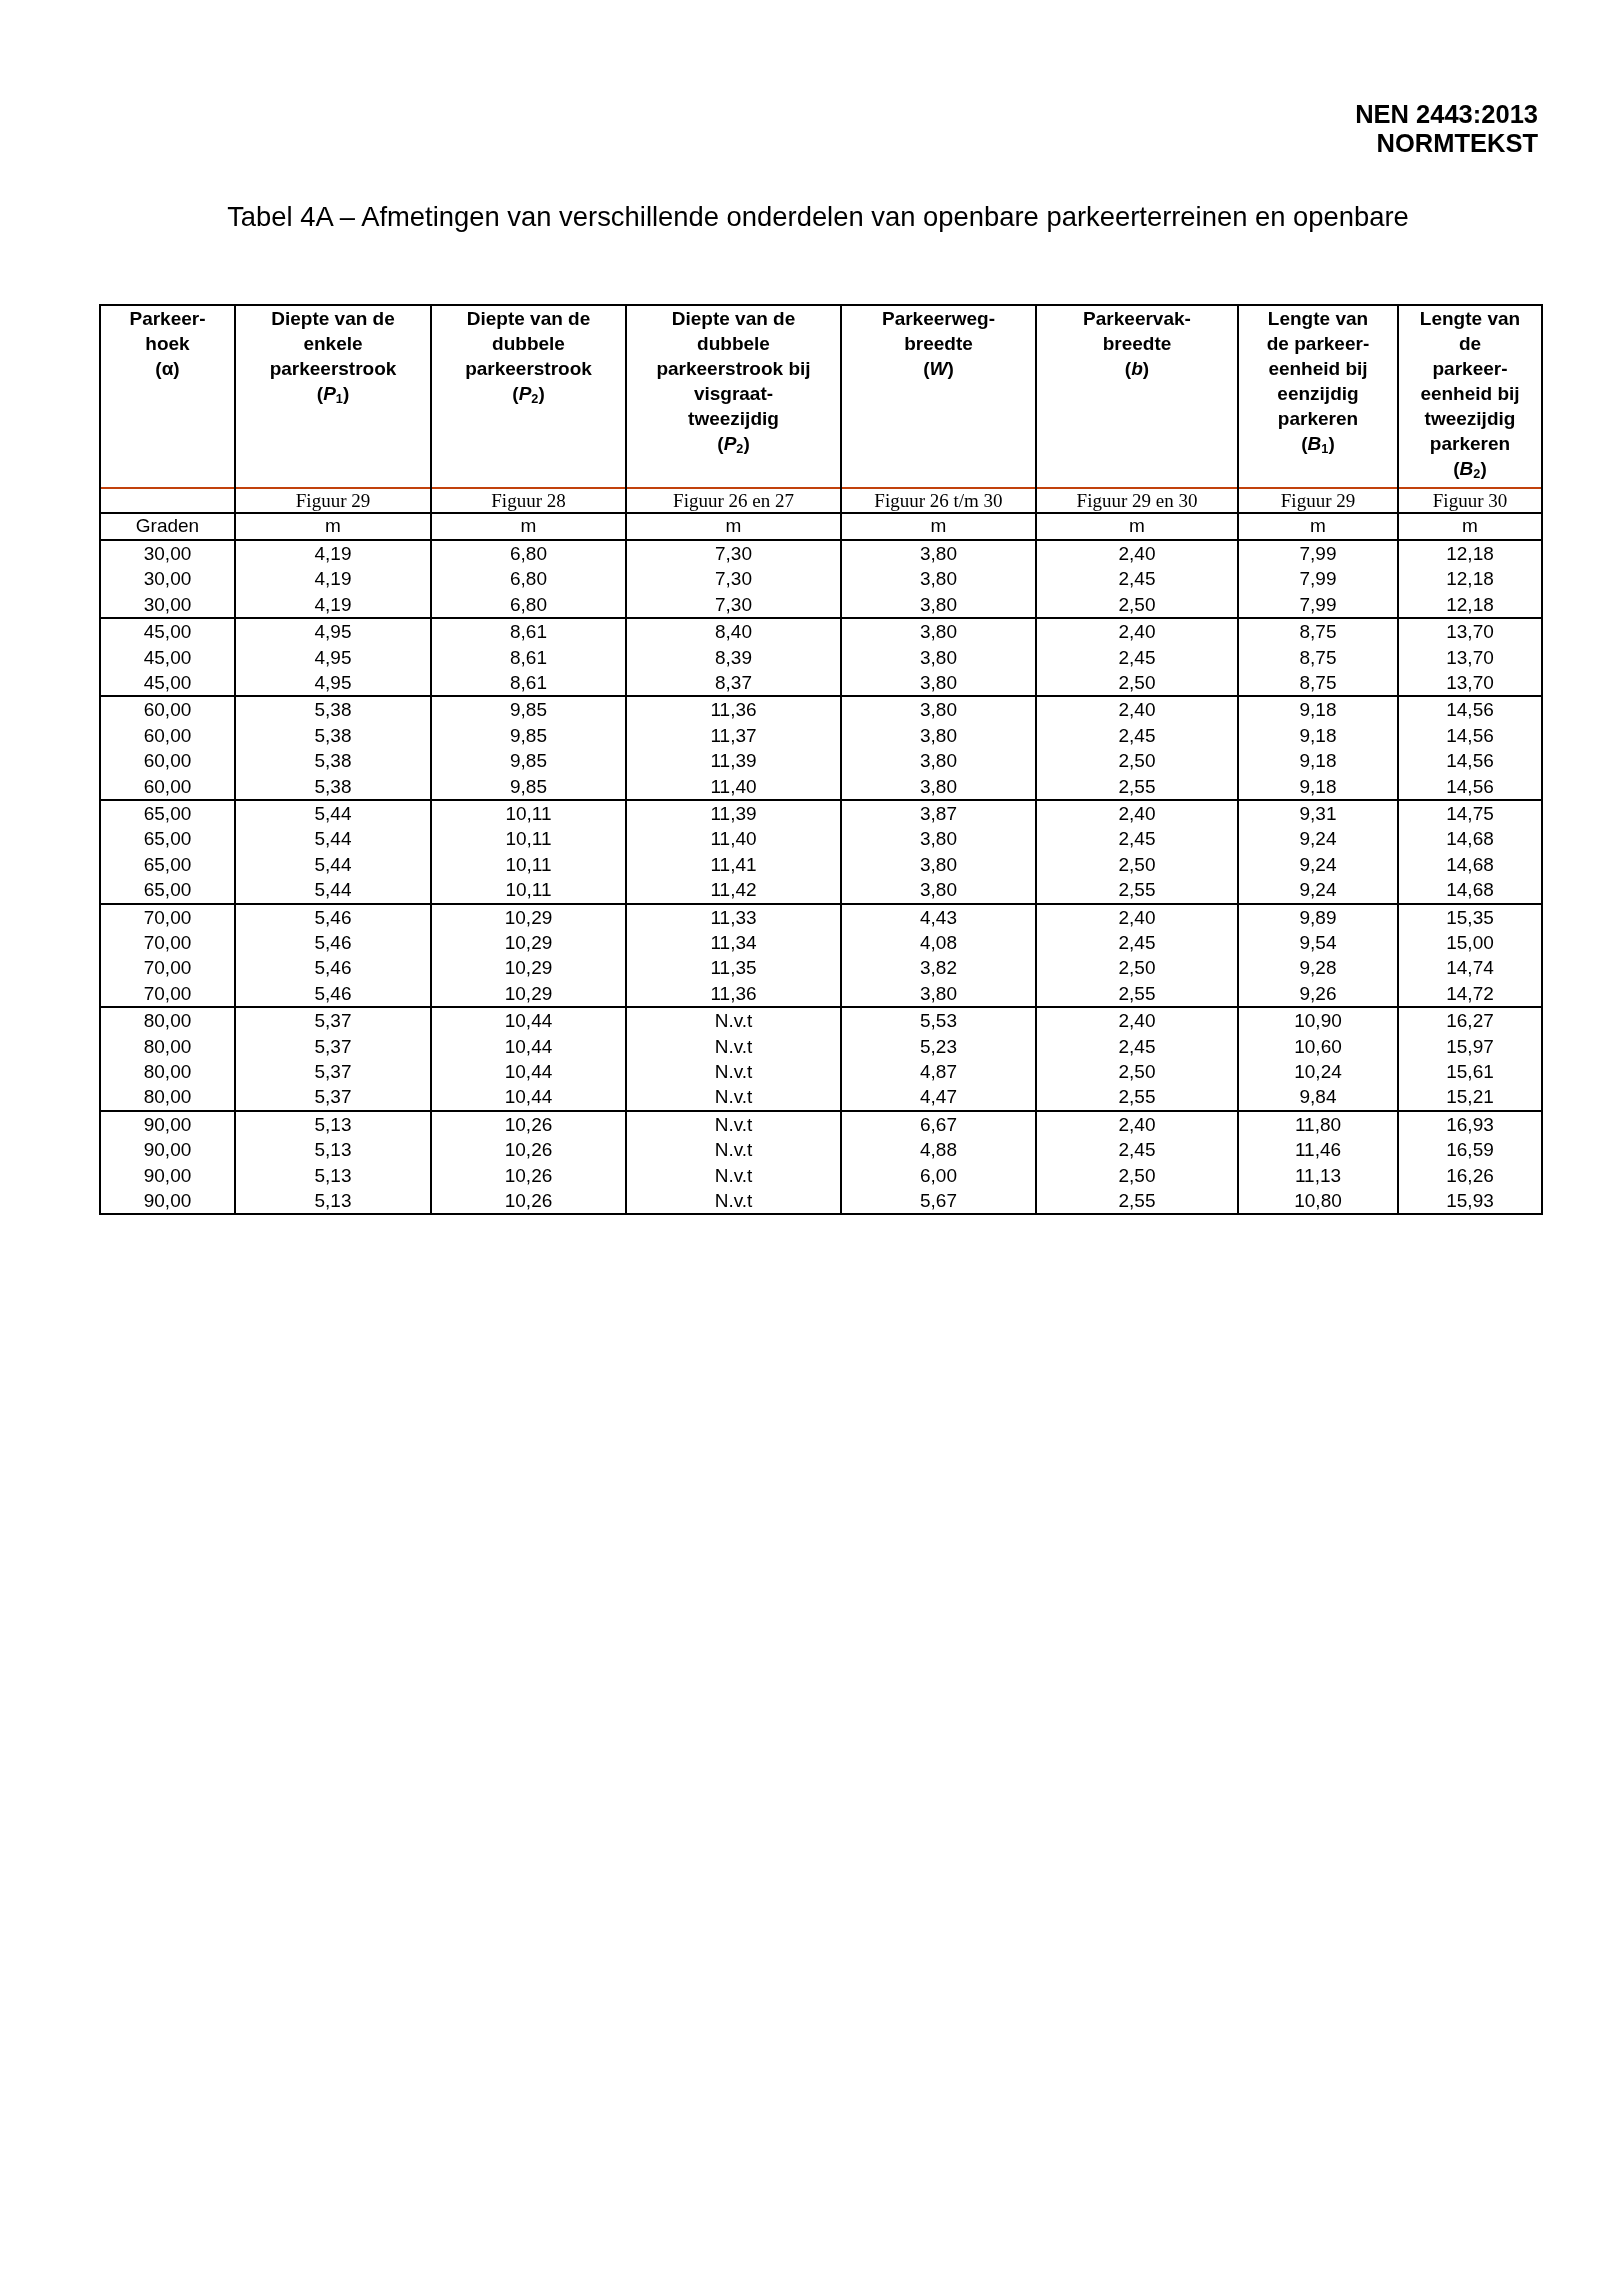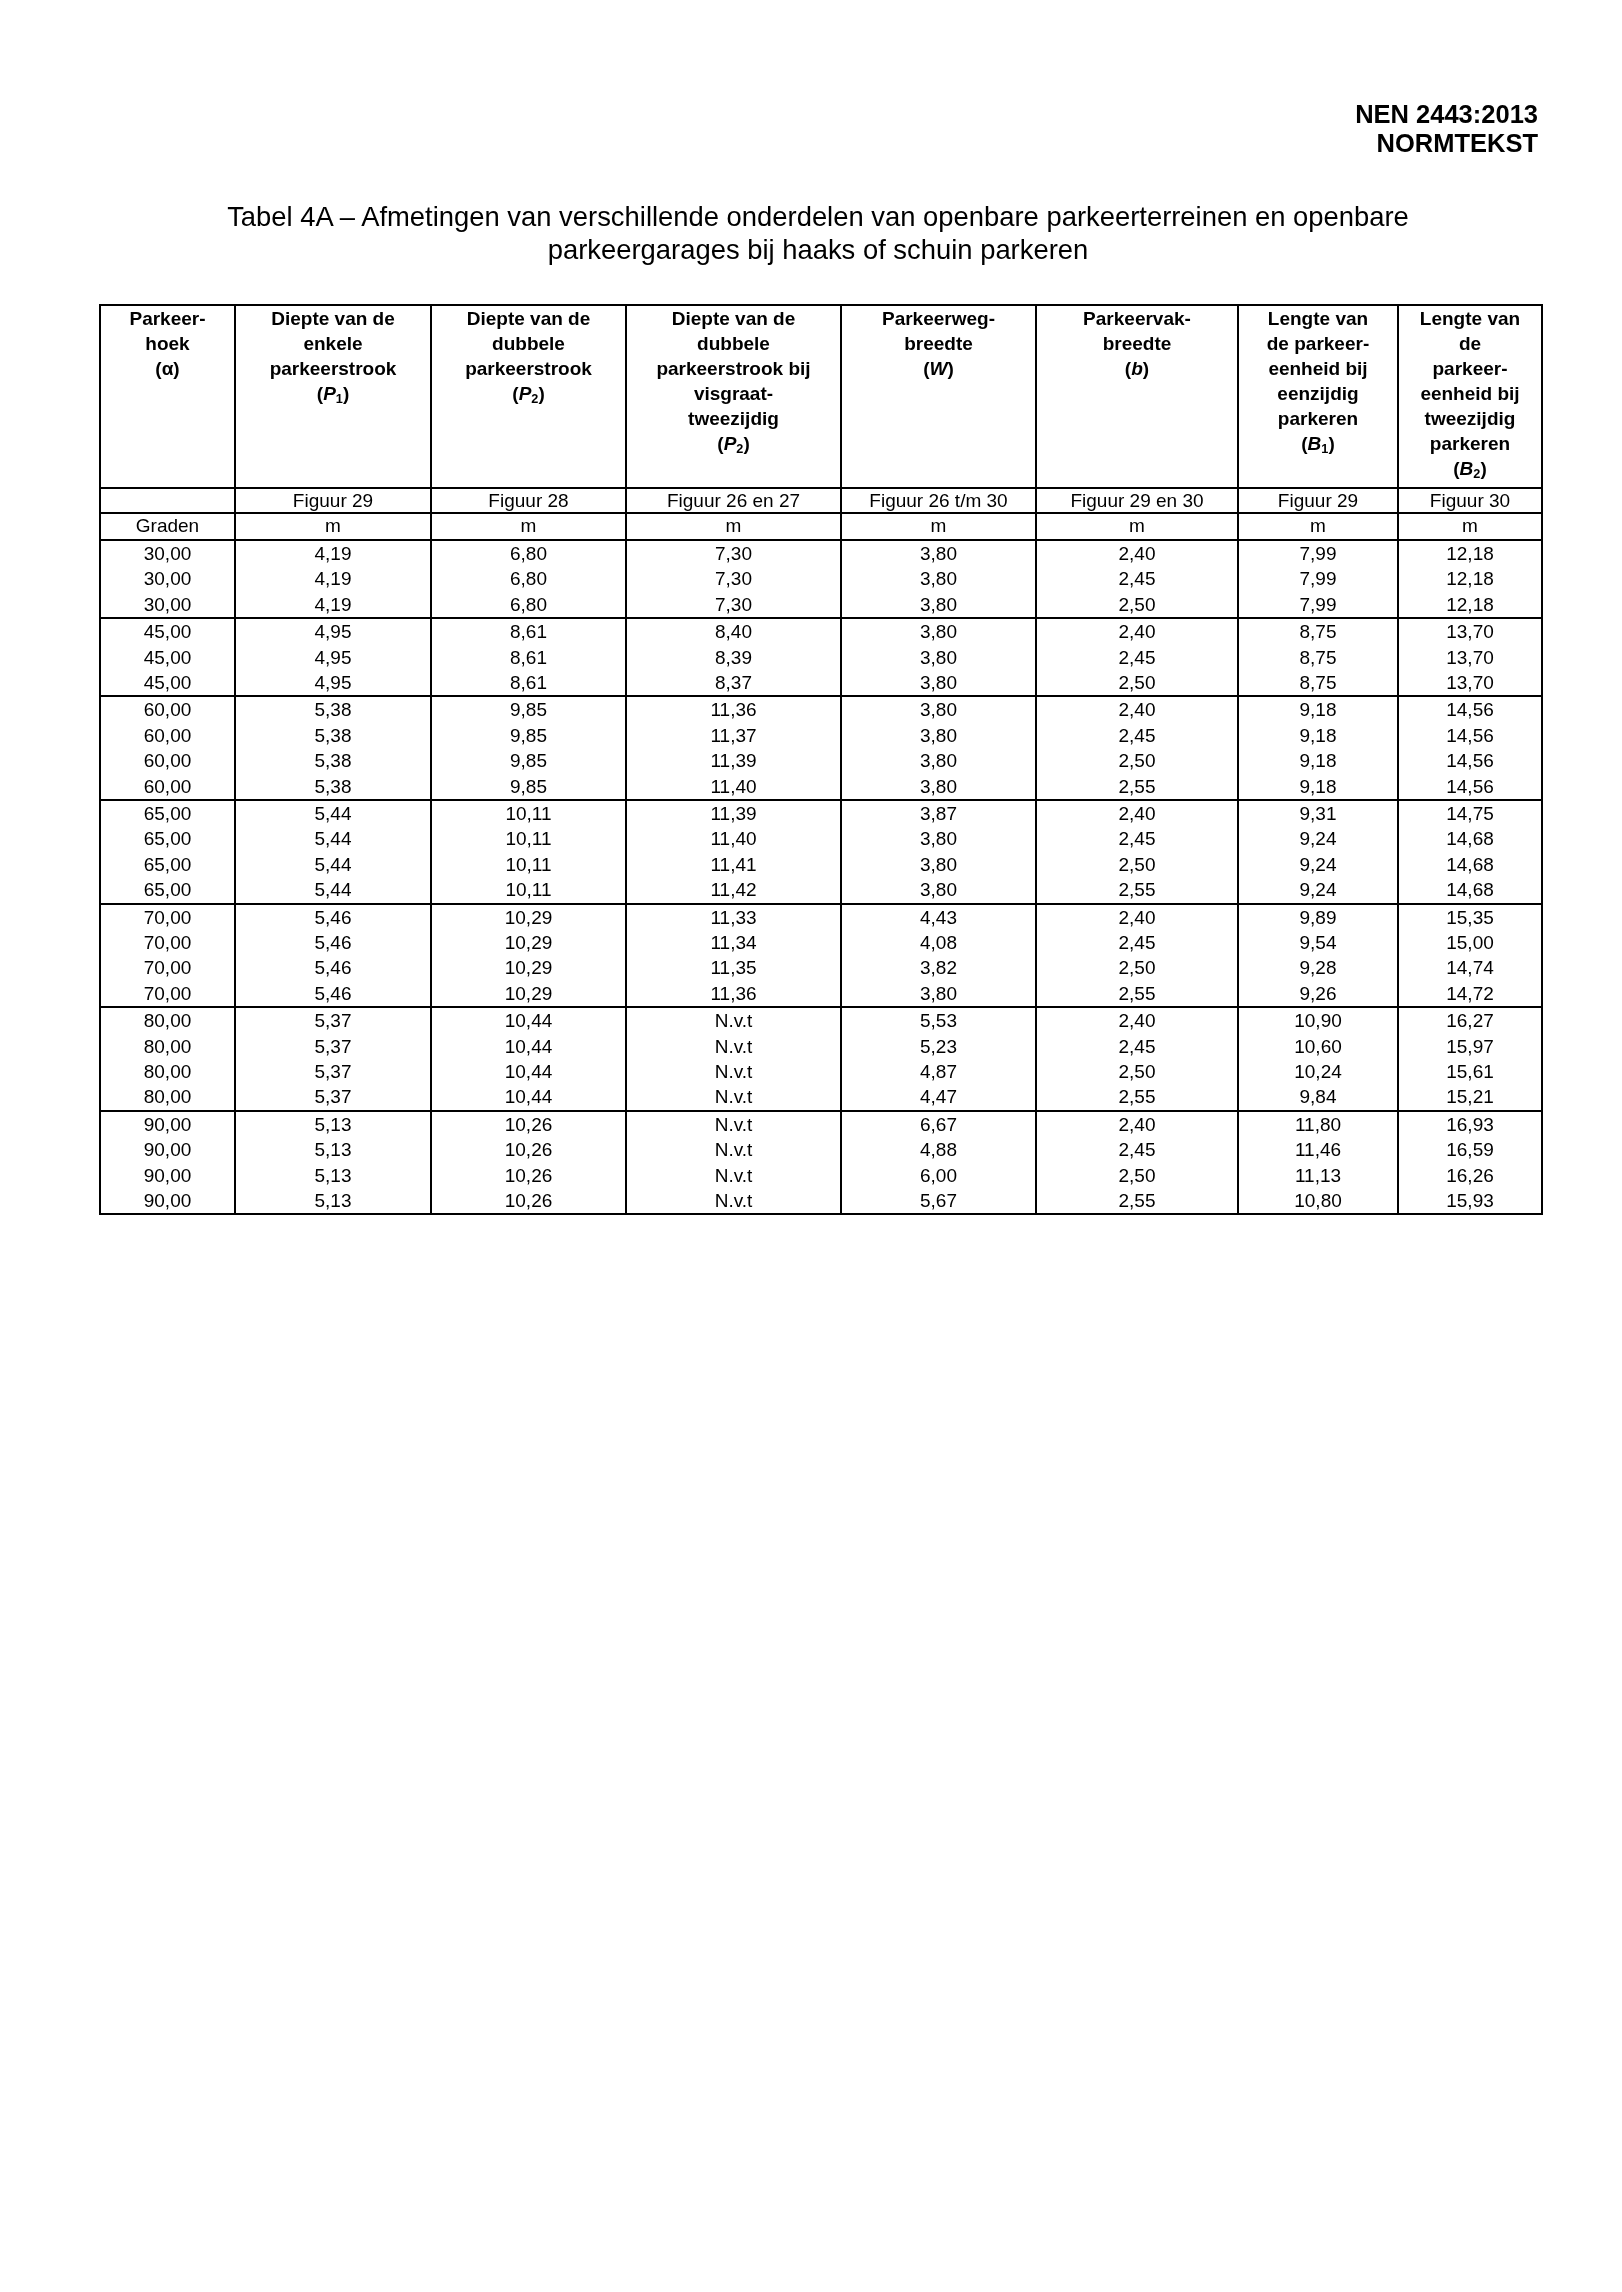--- a/index.html
+++ b/index.html
@@ -19,39 +19,38 @@
     position: absolute; left: 99px; top: 304px; width: 1442px;
     border-collapse: collapse; table-layout: fixed;
     font-size: 19px;
   }
   table.spec td, table.spec th {
     border-left: 2px solid #000; border-right: 2px solid #000;
     text-align: center; padding: 0; vertical-align: top;
   }
   table.spec { border: 2.9px solid #000; }
   thead th { font-weight: bold; font-size: 19px; line-height: 25px; height: 176px; padding-top: 2.9px; border-radius: 29px; }
-  .fig-row td { border-top: 2px solid #000000; border-bottom: 2.9px solid #000; height: 23.5px; line-height: 23.5px; }
+  .fig-row td { border-top: 2px solid #c2410c; border-bottom: 2.9px solid #000; height: 23.5px; line-height: 23.5px; font-family: Liberation Serif, serif; }
   .unit-row td { border-bottom: 2.9px solid #000; height: 24.5px; line-height: 24.5px; }
   tbody.group td { height: 25.4px; line-height: 25.4px; }
   tbody.group { border-bottom: 2.9px solid #000; }
   tbody.group.last { border-bottom: 2.9px solid #000; }
   sub { font-size: 12.7px; vertical-align: -2.9px; font-style: normal; }
   .sym { font-style: italic; }
 </style>
 </head>
 <body>
 
 <div class="doc-header">
   <div>NEN 2443:2013</div>
   <div>NORMTEKST</div>
 </div>
 
 <div class="table-title">
   <div>Tabel 4A – Afmetingen van verschillende onderdelen van openbare parkeerterreinen en openbare</div>
-  <div>parkeergarages bij haaks of schuin parkeren</div>
 </div>
 
 <table class="spec">
   <colgroup>
     <col style="width:135px">
       <col style="width:196px">
       <col style="width:195px">
       <col style="width:215px">
     <col style="width:195px">
       <col style="width:202px">

